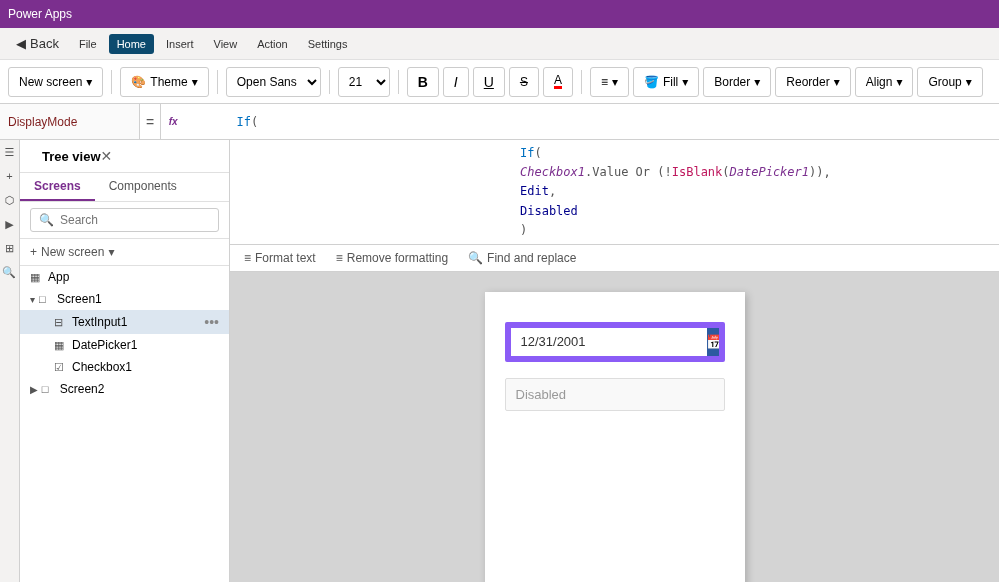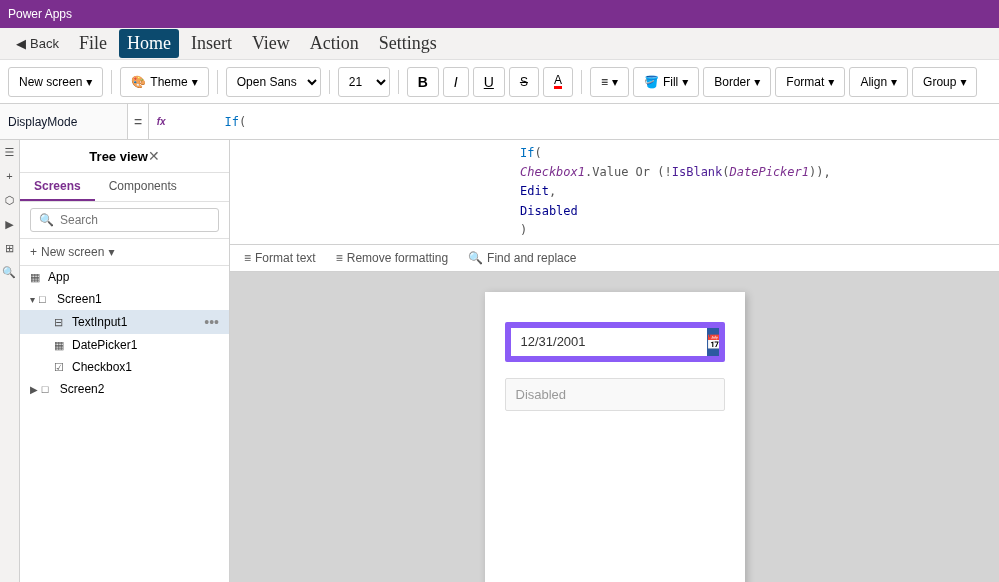--- a/index.html
+++ b/index.html
@@ -23,23 +23,22 @@
       display: flex;
       align-items: center;
       padding: 0 8px;
       border-bottom: 1px solid #e0e0e0;
       gap: 4px;
     }
     .menu-item {
       padding: 4px 8px;
       cursor: pointer;
       border-radius: 3px;
-      font-size: 18px;
+      font-size: 11px;
       color: #333;
-      font-family: Liberation Serif, serif;
     }
     .menu-item.active { background: #0c4a6e; color: white; }
     .nav-btn {
       display: flex;
       align-items: center;
       gap: 4px;
       padding: 4px 8px;
       cursor: pointer;
       border-radius: 3px;
       font-size: 13px;
@@ -90,27 +89,27 @@
 
     
     #formula-bar {
       height: 36px;
       background: white;
       border-bottom: 1px solid #d0d0d0;
       display: flex;
       align-items: stretch;
     }
     #formula-label {
-      width: 128px;
+      width: 140px;
       border-right: 1px solid #d0d0d0;
       display: flex;
       align-items: center;
       padding: 0 8px;
       font-size: 12px;
-      color: #0f172a;
+      color: #7f1d1d;
       background: #fafafa;
     }
     #formula-icons {
       display: flex;
       align-items: center;
       padding: 0 6px;
       gap: 4px;
       border-right: 1px solid #d0d0d0;
     }
     #formula-input {
@@ -162,22 +161,22 @@
     #tree-panel {
       width: 210px;
       background: white;
       border-right: 1px solid #d0d0d0;
       display: flex;
       flex-direction: column;
     }
     #tree-header {
       display: flex;
       align-items: center;
-      justify-content: center;
-      padding: 8px 16px;
+      justify-content: flex-start;
+      padding: 8px 22px;
       border-bottom: 1px solid #e0e0e0;
     }
     #tree-title {
       font-weight: 600;
       font-size: 13px;
     }
     #tree-close {
       cursor: pointer;
       color: #666;
       font-size: 14px;
@@ -431,21 +430,21 @@
   <div class="toolbar-btn">
     <span>🪣</span>
     <span>Fill</span>
     <span>▾</span>
   </div>
   <div class="toolbar-btn">
     <span>Border</span>
     <span>▾</span>
   </div>
   <div class="toolbar-btn">
-    <span>Format</span>
+    <span>Reorder</span>
     <span>▾</span>
   </div>
   <div class="toolbar-btn">
     <span>Align</span>
     <span>▾</span>
   </div>
   <div class="toolbar-btn">
     <span>Group</span>
     <span>▾</span>
   </div>
@@ -536,21 +535,21 @@
         <span class="tree-item-icon">□</span>
         <span class="tree-item-label">Screen2</span>
       </div>
     </div>
   </div>
 
   <div id="canvas-area">
 
     <div id="formula-expanded">
       <span style="color:#0070c0;">If</span><span>(</span><br>
-      <span style="color:#7b2f8e; font-style:italic;">Checkbox1</span><span>.Value Or (!</span><span style="color:#4c1d95;">IsBlank</span><span>(</span><span style="color:#7b2f8e; font-style:italic;">DatePicker1</span><span>)),</span><br>
+      <span style="color:#7b2f8e; font-style:italic;">Checkbox1</span><span>.Value Or (!</span><span style="color:#be185d;">IsBlank</span><span>(</span><span style="color:#7b2f8e; font-style:italic;">DatePicker1</span><span>)),</span><br>
       <span style="color:#00008b;">Edit</span><span>,</span><br>
       <span style="color:#00008b;">Disabled</span><br>
       <span>)</span>
     </div>
 
     <div id="format-toolbar">
       <div class="format-btn">
         <span>≡</span>
         <span>Format text</span>
       </div>

